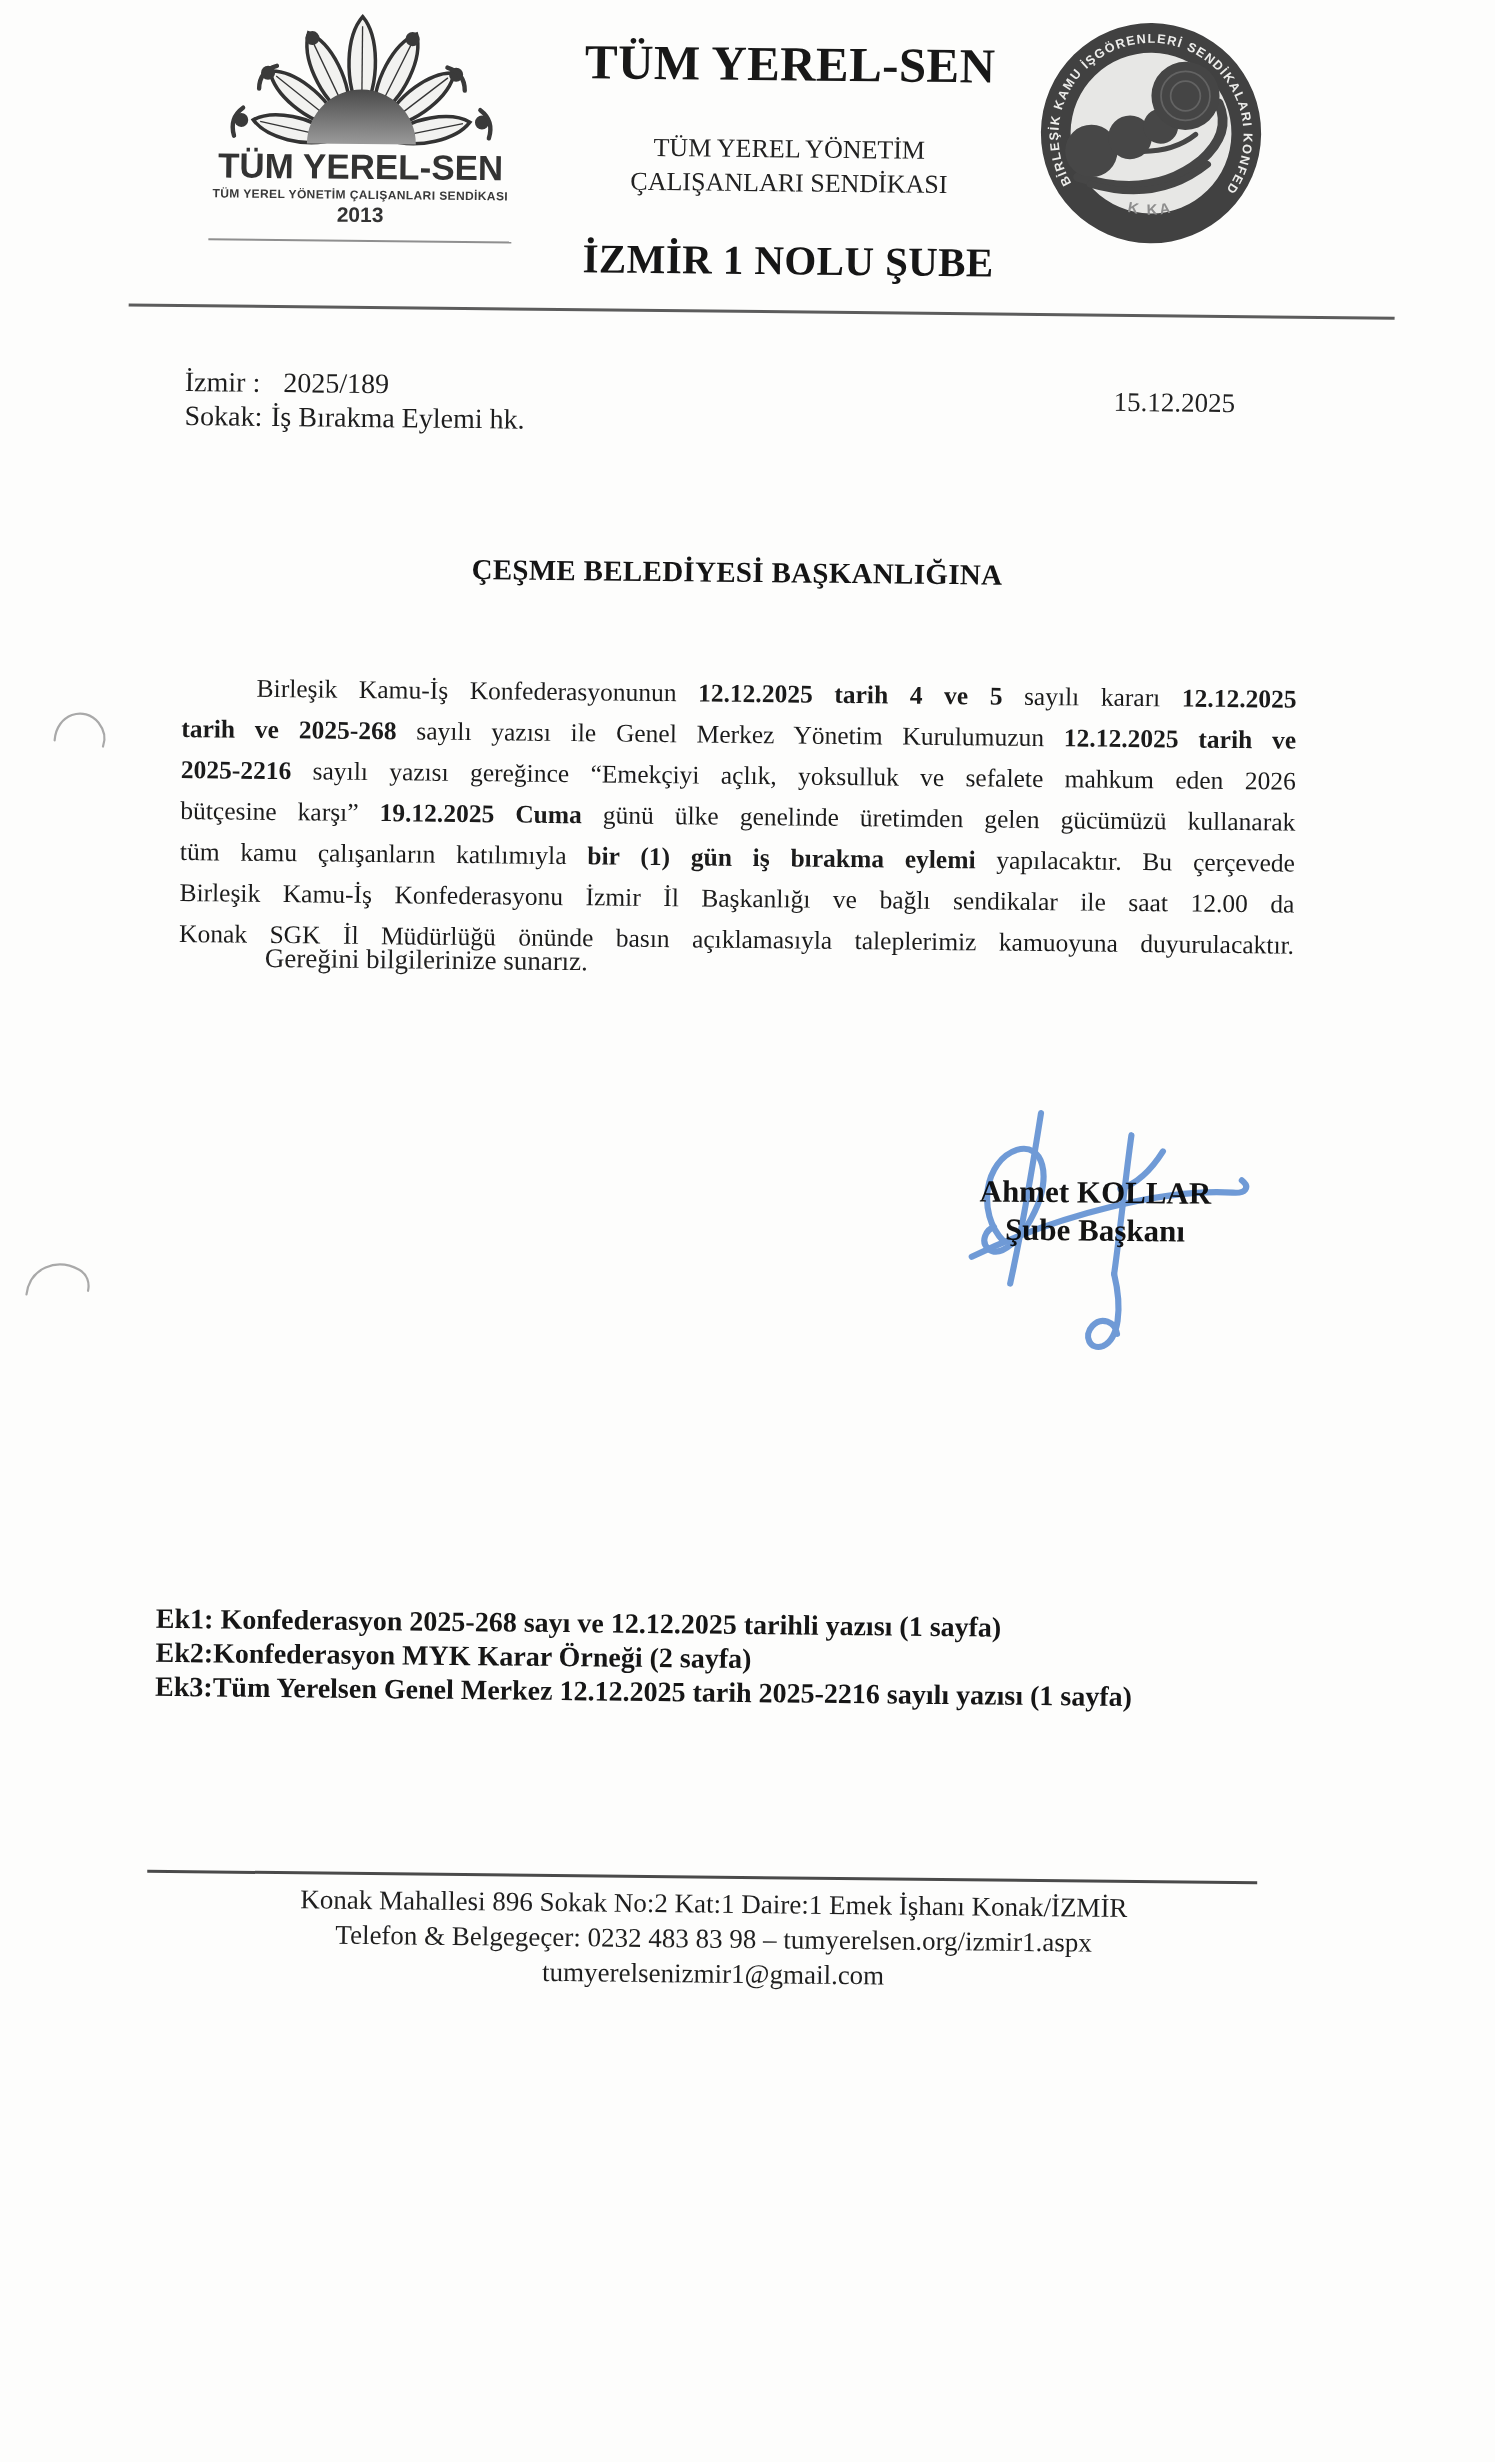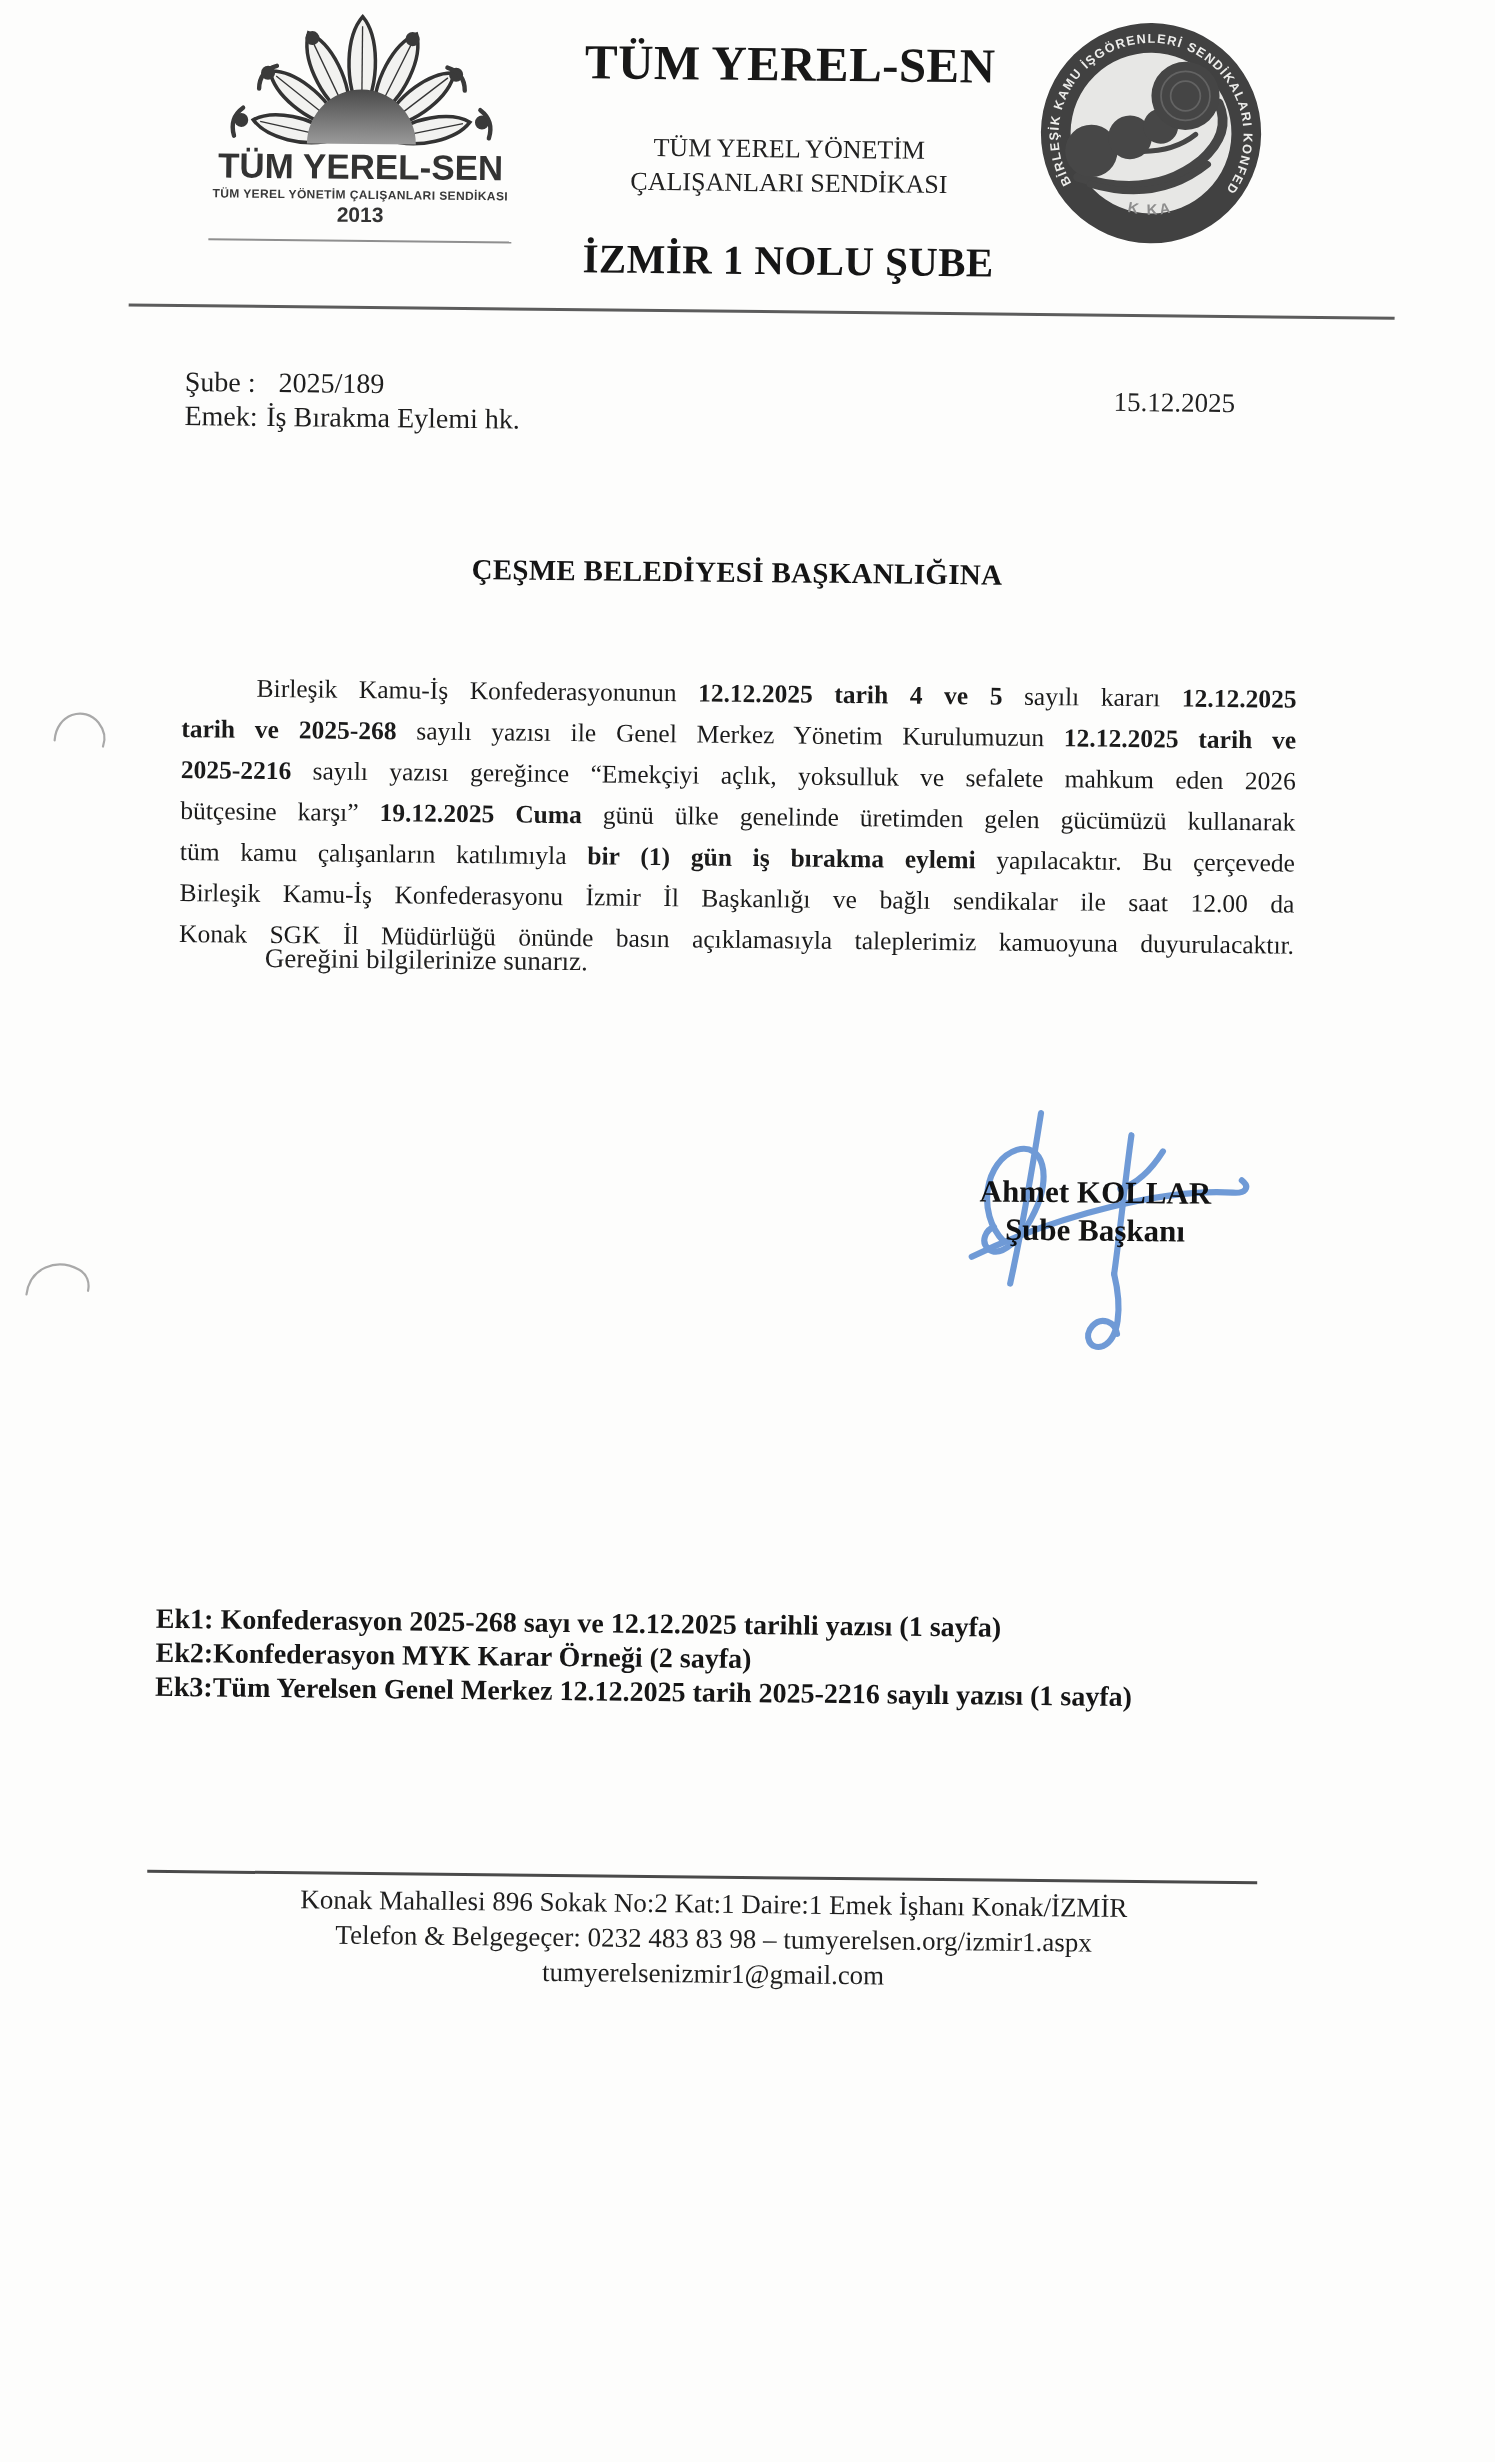--- a/index.html
+++ b/index.html
@@ -165,24 +165,24 @@
       </text>
       <text font-family="Liberation Sans, sans-serif" font-size="17" font-weight="bold" fill="#8d8d8d" letter-spacing="3" text-anchor="middle">
         <textPath href="#ringPathBottom" startOffset="50%">K KA</textPath>
       </text>
     </svg>
 
     <div class="rule-1"></div>
 
     <div class="meta">
       <div>
-        <span>Şube :</span><span class="gap-sayi"></span><span>2025/189</span>
+        <span>İzmir :</span><span class="gap-sayi"></span><span>2025/189</span>
       </div>
       <div>
-        <span>Emek:</span><span class="gap-konu"></span><span>İş Bırakma Eylemi hk.</span>
+        <span>Sokak:</span><span class="gap-konu"></span><span>İş Bırakma Eylemi hk.</span>
       </div>
     </div>
     <div class="date">15.12.2025</div>
 
     <div class="addressee">ÇEŞME BELEDİYESİ BAŞKANLIĞINA</div>
 
     <div class="body-wrap">
         <div class="body-line first"><span>Birleşik Kamu-İş Konfederasyonunun </span><span class="b">12.12.2025 tarih 4 ve 5</span><span> sayılı kararı </span><span class="b">12.12.2025</span></div>
         <div class="body-line"><span class="b">tarih ve 2025-268</span><span> sayılı yazısı ile Genel Merkez Yönetim Kurulumuzun </span><span class="b">12.12.2025 tarih ve</span></div>
         <div class="body-line"><span class="b">2025-2216</span><span> sayılı yazısı gereğince “Emekçiyi açlık, yoksulluk ve sefalete mahkum eden 2026</span></div>

